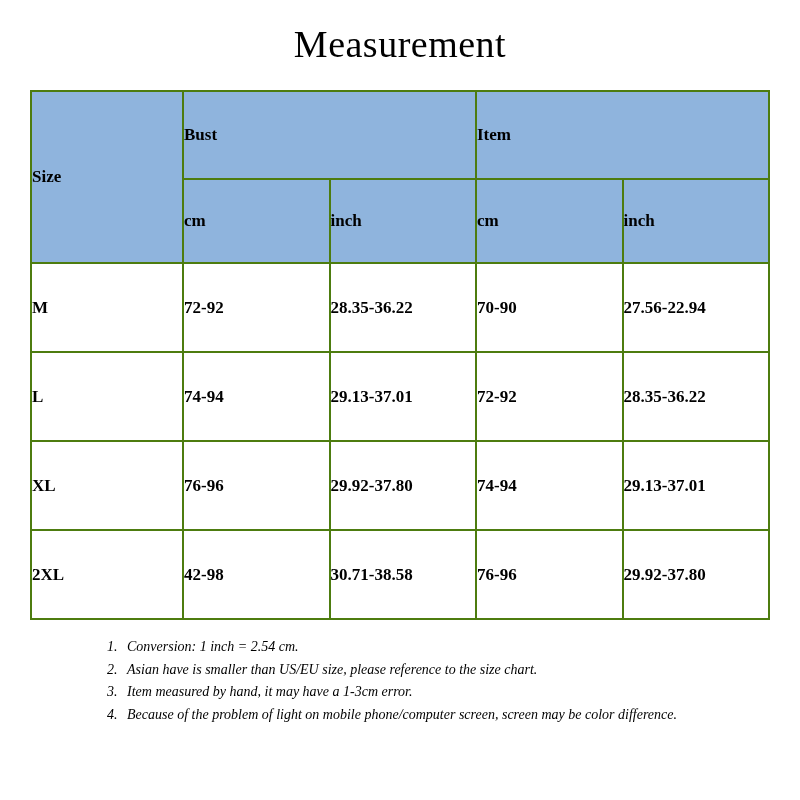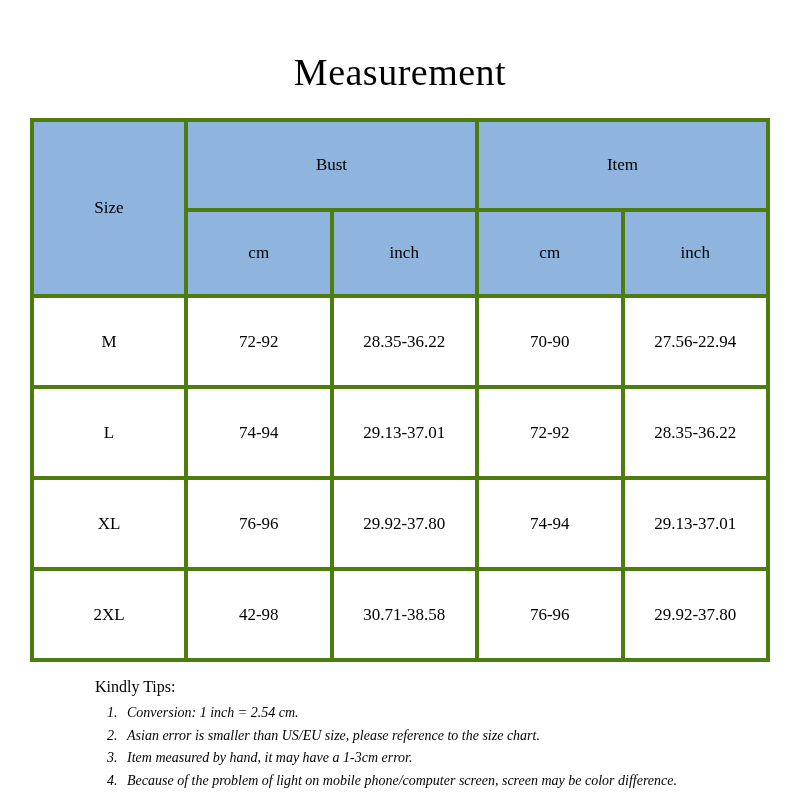--- a/index.html
+++ b/index.html
@@ -19,40 +19,40 @@
     width: 800px;
     height: 800px;
     box-sizing: border-box;
   }
   .title {
     text-align: center;
     font-size: 38px;
     font-weight: 400;
     letter-spacing: 0.5px;
     margin: 0;
-    padding-top: 50px;
+    padding-top: 22px;
     padding-bottom: 10px;
     font-family: "Liberation Serif", serif;
   }
   .table-wrap {
     padding: 14px 30px 0 30px;
     box-sizing: border-box;
   }
   table.size-table {
     border-collapse: collapse;
     width: 740px;
     table-layout: fixed;
   }
   table.size-table td,
   table.size-table th {
-    border: 4px solid #4d7c0f;
-    text-align: center;
+    border: 2px solid #4d7c0f;
+    text-align: left;
     vertical-align: middle;
     font-family: "Liberation Serif", serif;
-    font-weight: normal;
+    font-weight: bold;
     font-size: 17px;
     padding: 0;
   }
   .hdr {
     background: #8fb4dd;
   }
   .hdr-group {
     height: 86px;
     font-size: 18px;
   }
@@ -143,22 +143,21 @@
           <td class="col-cm">42-98</td>
           <td class="col-inch">30.71-38.58</td>
           <td class="col-cm">76-96</td>
           <td class="col-inch">29.92-37.80</td>
         </tr>
       </tbody>
     </table>
   </div>
 
   <div class="tips">
-    <div class="tips-title">Kindly Tips:</div>
     <ol class="tips-list">
       <li>Conversion: 1 inch = 2.54 cm.</li>
-      <li>Asian error is smaller than US/EU size, please reference to the size chart.</li>
+      <li>Asian have is smaller than US/EU size, please reference to the size chart.</li>
       <li>Item measured by hand, it may have a 1-3cm error.</li>
       <li>Because of the problem of light on mobile phone/computer screen, screen may be color difference.</li>
     </ol>
   </div>
 
 </div>
 
 </body></html>

